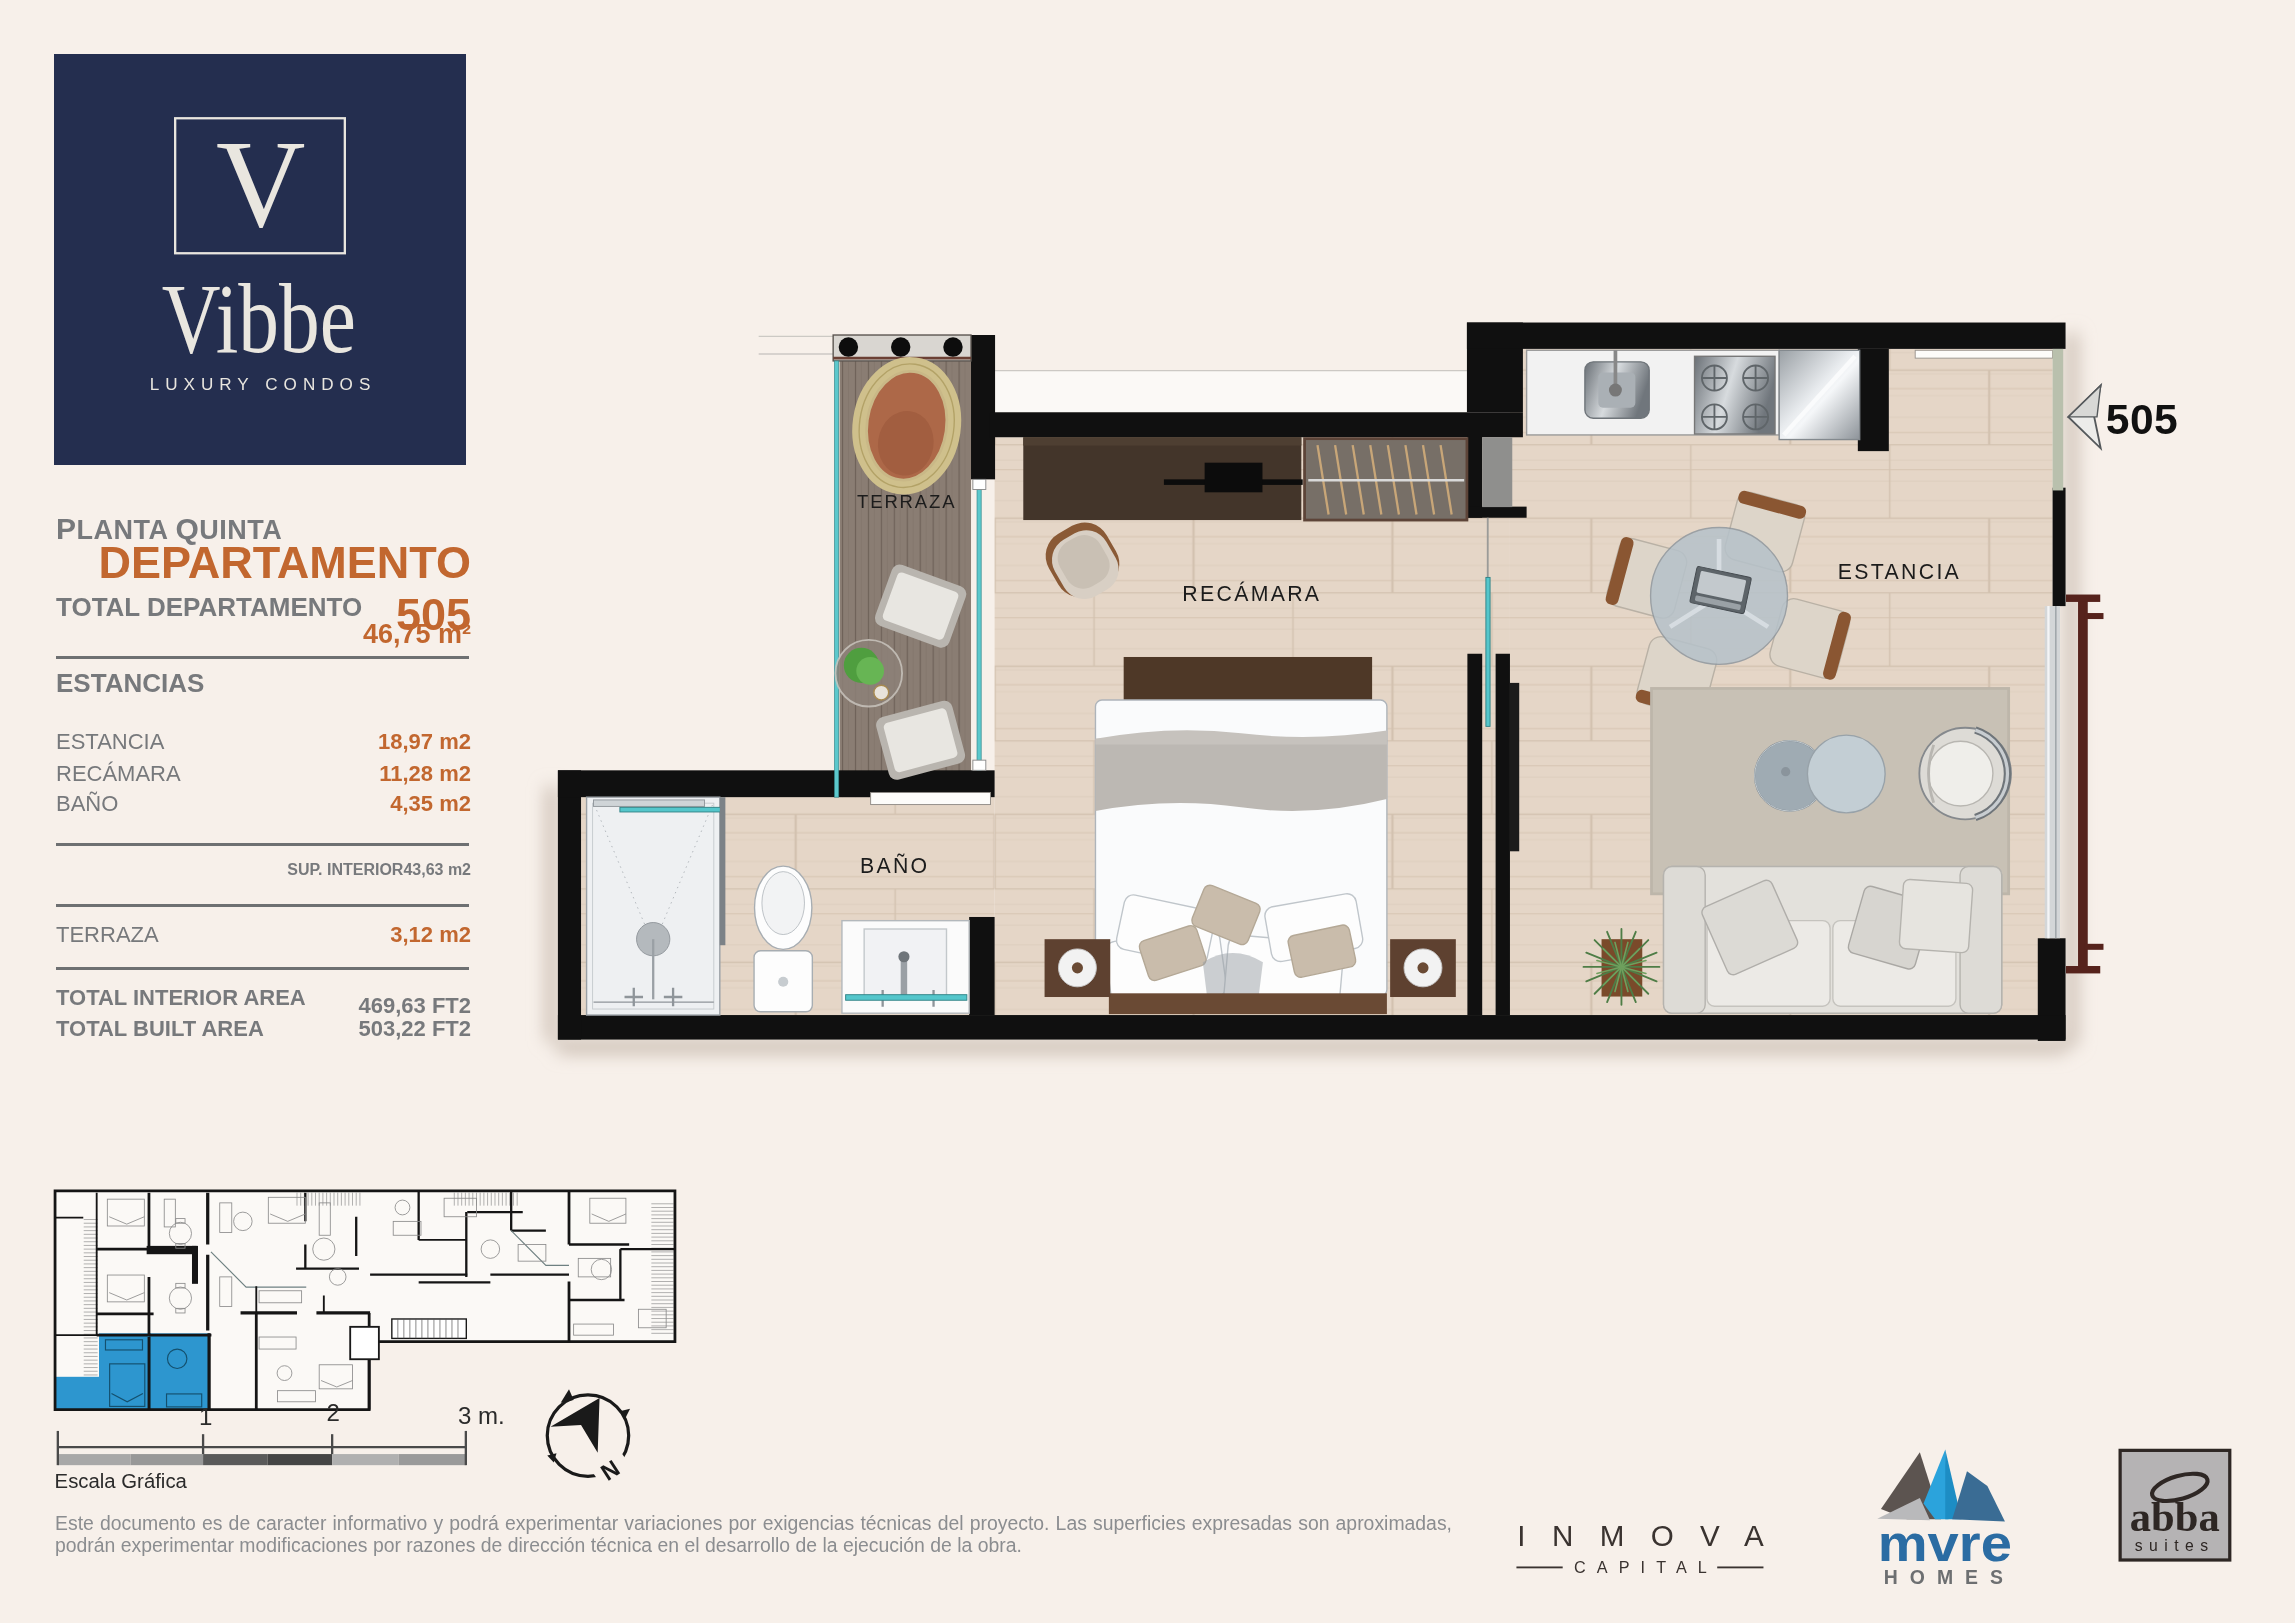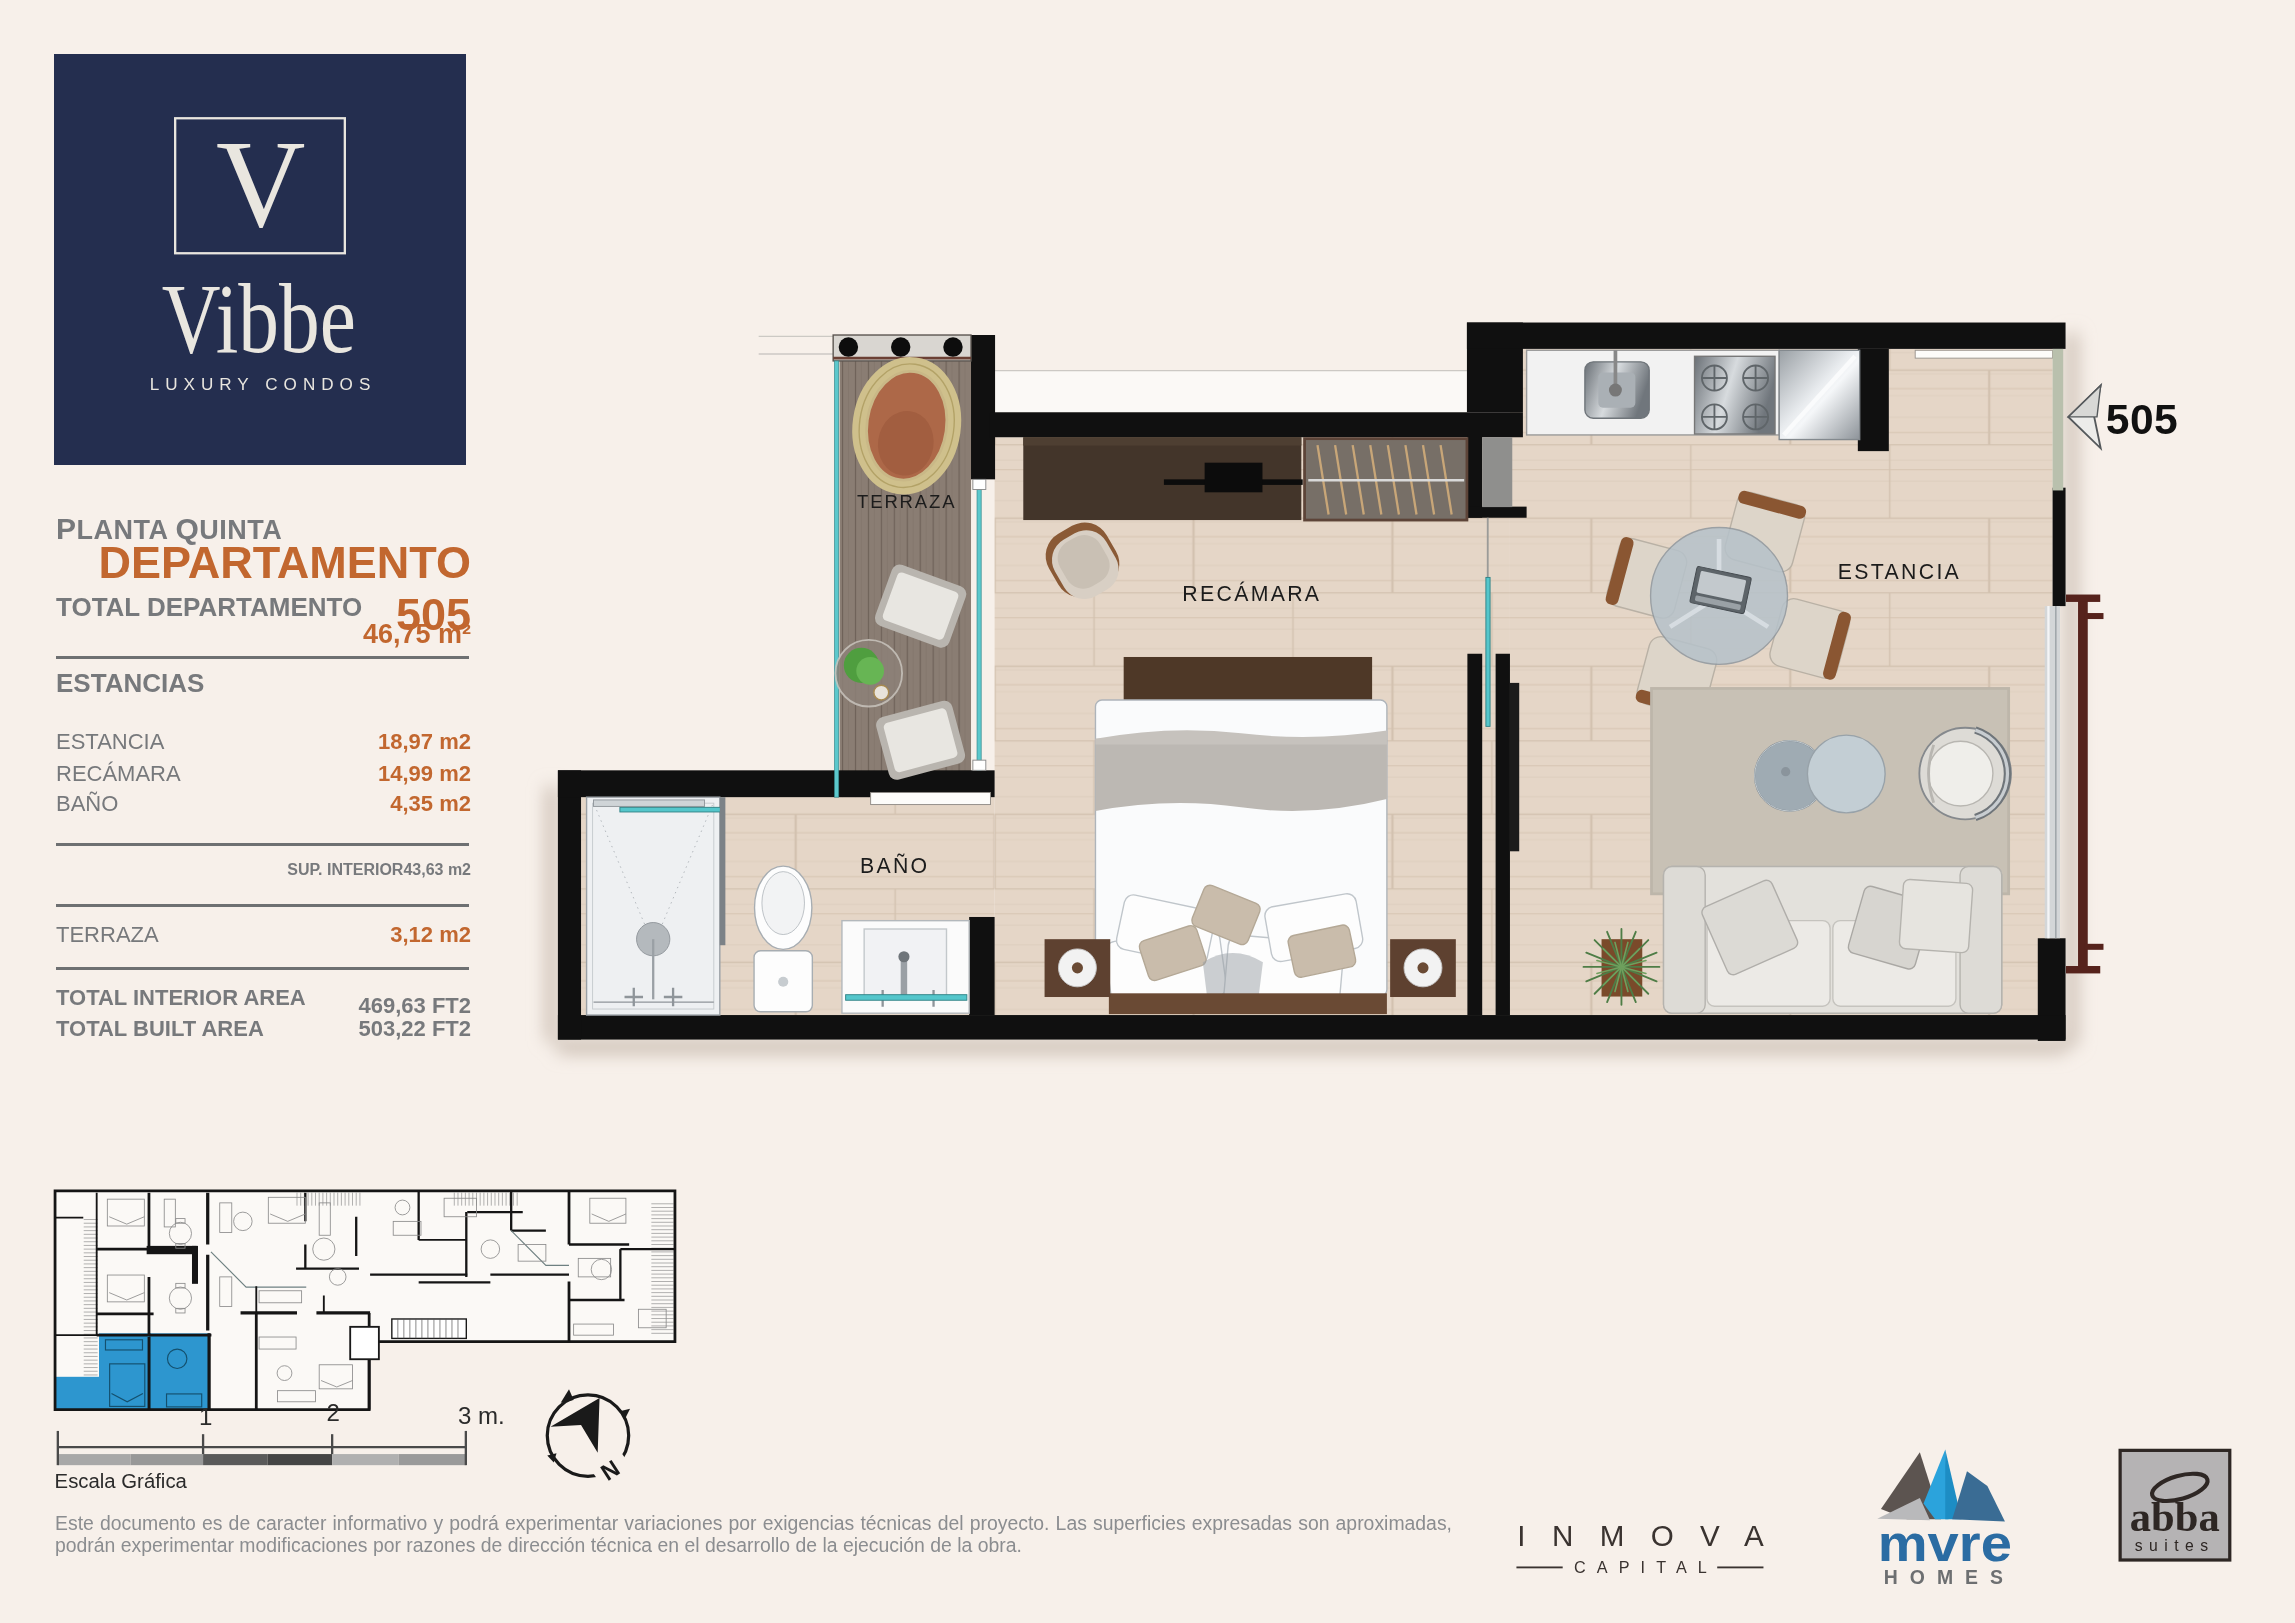--- a/index.html
+++ b/index.html
@@ -23,21 +23,21 @@
 <div class="abs gray" style="left:56px;top:504px;width:415px;font-weight:bold;font-size:27px;letter-spacing:0.5px;margin-top:8px;">
   <span style="font-size:30px;">P</span>LANTA <span style="font-size:30px;">Q</span>UINTA
 </div>
 <div class="abs orange" style="left:56px;top:537px;width:415px;font-weight:bold;font-size:45px;text-align:right;">DEPARTAMENTO 505</div>
 <div class="abs gray" style="left:56px;top:592px;width:415px;font-weight:bold;font-size:26px;">TOTAL DEPARTAMENTO</div>
 <div class="abs orange" style="left:56px;top:619px;width:415px;font-weight:bold;font-size:27px;text-align:right;">46,75 m²</div>
 <div class="abs" style="left:56px;top:656px;width:413px;height:2.8px;background:#6e7072;"></div>
 <div class="abs gray" style="left:56px;top:668px;width:415px;font-weight:bold;font-size:26px;">ESTANCIAS</div>
 
 <div class="abs gray" style="left:56px;top:729px;width:415px;font-size:22px;">ESTANCIA<span class="orange" style="float:right;font-weight:bold;">18,97 m2</span></div>
-<div class="abs gray" style="left:56px;top:761px;width:415px;font-size:22px;">RECÁMARA<span class="orange" style="float:right;font-weight:bold;">14,99 m2</span></div>
+<div class="abs gray" style="left:56px;top:761px;width:415px;font-size:22px;">RECÁMARA<span class="orange" style="float:right;font-weight:bold;">11,28 m2</span></div>
 <div class="abs gray" style="left:56px;top:791px;width:415px;font-size:22px;">BAÑO<span class="orange" style="float:right;font-weight:bold;">4,35 m2</span></div>
 
 <div class="abs" style="left:56px;top:843px;width:413px;height:2.8px;background:#6e7072;"></div>
 <div class="abs gray" style="left:56px;top:861px;width:415px;font-weight:bold;font-size:16px;text-align:right;">SUP. INTERIOR<span style="float:right;">43,63 m2</span></div>
 <div class="abs" style="left:56px;top:904px;width:413px;height:2.8px;background:#6e7072;"></div>
 <div class="abs gray" style="left:56px;top:922px;width:415px;font-size:22px;">TERRAZA<span class="orange" style="float:right;font-weight:bold;">3,12 m2</span></div>
 <div class="abs" style="left:56px;top:967px;width:413px;height:2.8px;background:#6e7072;"></div>
 <div class="abs gray" style="left:56px;top:985px;width:415px;font-weight:bold;font-size:22px;">TOTAL INTERIOR AREA<span style="float:right;margin-top:8px;">469,63 FT2</span></div>
 <div class="abs gray" style="left:56px;top:1016px;width:415px;font-weight:bold;font-size:22px;">TOTAL BUILT AREA<span style="float:right;">503,22 FT2</span></div>
 

